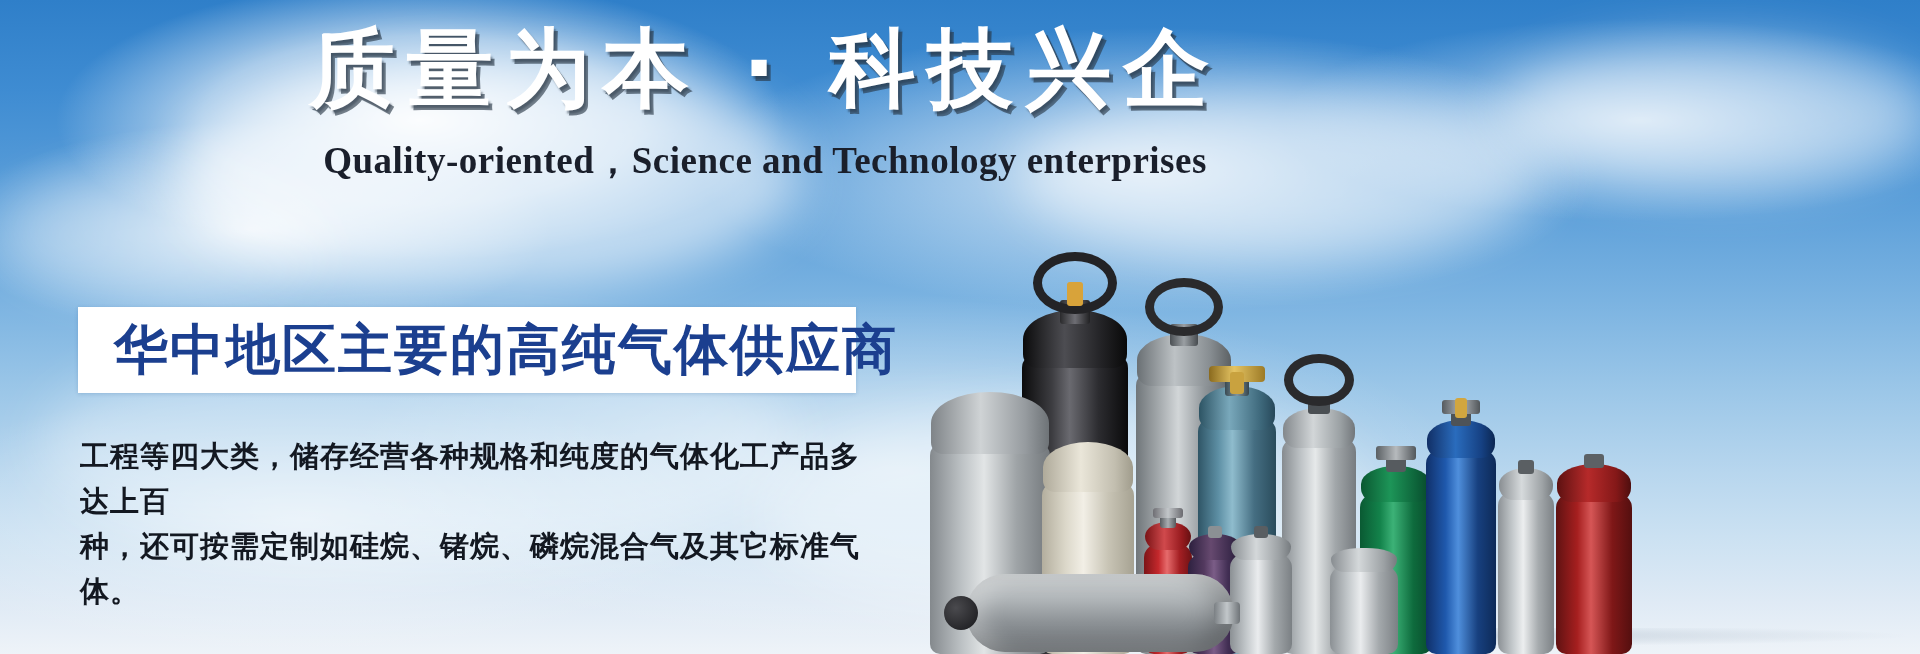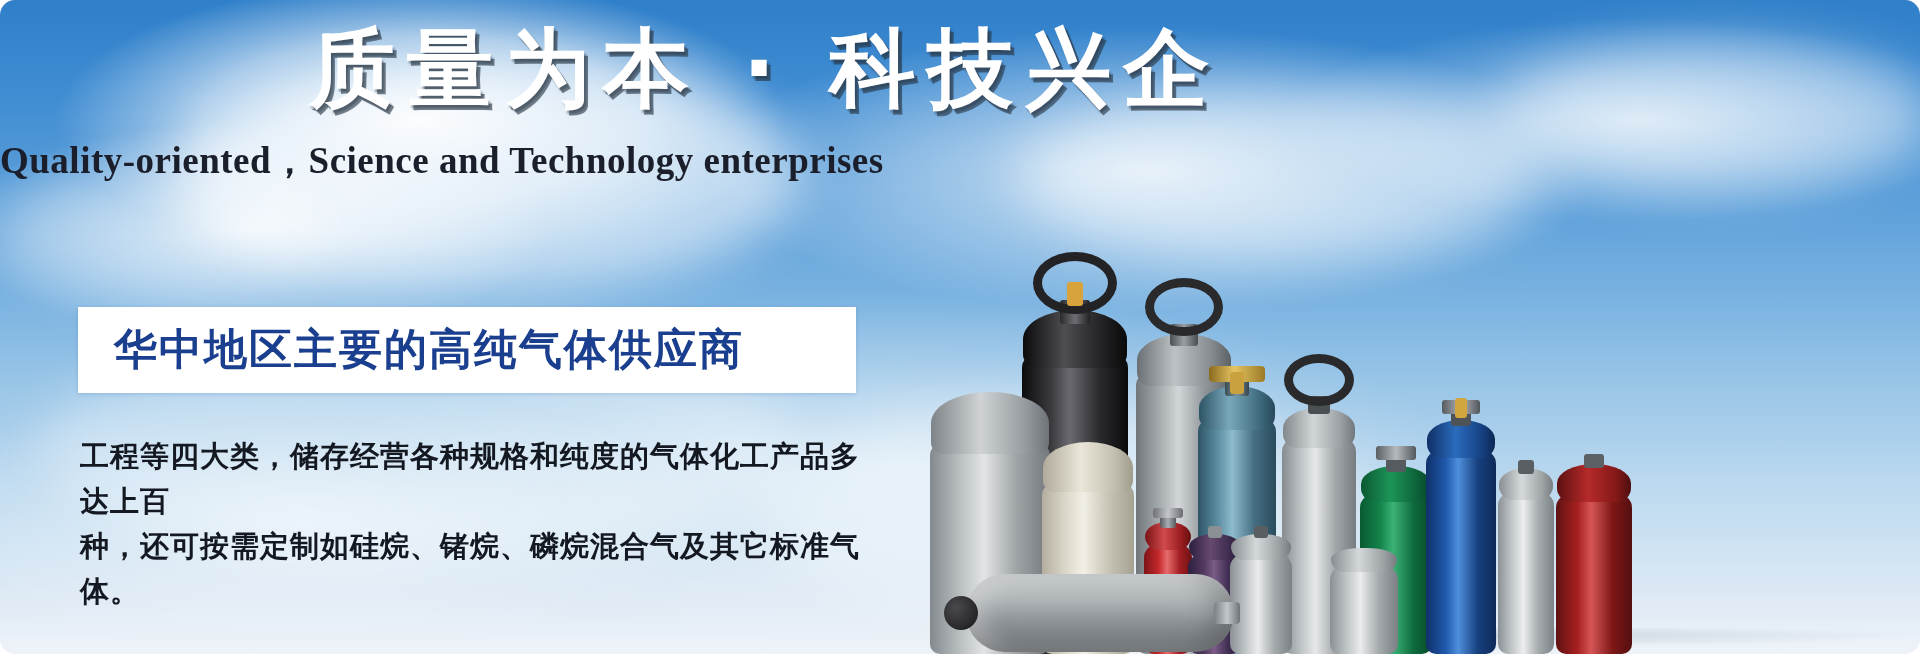--- a/index.html
+++ b/index.html
@@ -10,53 +10,52 @@
   #banner{
     position:relative;width:1920px;height:654px;overflow:hidden;
     background:
       radial-gradient(ellipse 520px 200px at 420px 120px, rgba(255,255,255,.95) 0%, rgba(255,255,255,.55) 42%, rgba(255,255,255,0) 70%),
       radial-gradient(ellipse 420px 150px at 250px 230px, rgba(255,255,255,.80) 0%, rgba(255,255,255,.30) 45%, rgba(255,255,255,0) 72%),
       radial-gradient(ellipse 600px 190px at 1150px 170px, rgba(255,255,255,.75) 0%, rgba(255,255,255,.28) 48%, rgba(255,255,255,0) 75%),
       radial-gradient(ellipse 460px 130px at 1640px 120px, rgba(255,255,255,.70) 0%, rgba(255,255,255,.22) 50%, rgba(255,255,255,0) 78%),
       radial-gradient(ellipse 700px 220px at 900px 470px, rgba(255,255,255,.55) 0%, rgba(255,255,255,.18) 50%, rgba(255,255,255,0) 80%),
       radial-gradient(ellipse 520px 170px at 300px 520px, rgba(255,255,255,.50) 0%, rgba(255,255,255,.15) 52%, rgba(255,255,255,0) 80%),
       linear-gradient(180deg,#2f7fc9 0%,#3f8cd2 14%,#5a9ed9 30%,#7bb3e1 46%,#9cc7e8 60%,#b7d6ee 72%,#cbe1f2 82%,#dfeaf5 92%,#eef3f8 100%);
-    border-radius: 15px;
   }
   
   .cloud{position:absolute;border-radius:50%;background:rgba(255,255,255,.55);filter:blur(26px);pointer-events:none;}
   .c1{left:180px;top:60px;width:620px;height:230px;background:rgba(255,255,255,.60);}
   .c2{left:1020px;top:90px;width:520px;height:170px;background:rgba(255,255,255,.45);}
   .c3{left:1500px;top:40px;width:430px;height:150px;background:rgba(255,255,255,.42);}
   .c4{left:40px;top:330px;width:760px;height:230px;background:rgba(255,255,255,.33);}
   .c5{left:760px;top:400px;width:620px;height:220px;background:rgba(255,255,255,.30);}
   .c6{left:0px;top:170px;width:330px;height:130px;background:rgba(255,255,255,.25);}
 
   #headline{
     position:absolute;left:0;top:22px;width:1530px;text-align:center;
     font-family:"DejaVu Sans","Liberation Sans",sans-serif;
     font-size:86px;font-weight:bold;color:#ffffff;
     letter-spacing:12px;line-height:1.08;
     text-shadow:4px 5px 0 rgba(40,55,70,.62), 2px 3px 2px rgba(30,45,60,.45);
     white-space:nowrap;
   }
   #subtitle{
-    position:absolute;left:0;top:136px;width:1530px;
+    position:absolute;left:0;top:136px;width:1530px;text-align:center;
     font-family:"Liberation Serif","DejaVu Serif",serif;
     font-size:37px;font-weight:bold;color:#1a1f2b;
     letter-spacing:.5px;white-space:nowrap;
   }
   #slogan-box{
     position:absolute;left:78px;top:307px;width:778px;height:86px;
     background:#ffffff;display:flex;align-items:center;
     box-shadow:0 1px 4px rgba(0,60,120,.18);
   }
   #slogan-text{
     font-family:"DejaVu Sans","Liberation Sans",sans-serif;
-    font-size:43px;font-weight:bold;color:#1b3f8f;
+    font-size:54px;font-weight:bold;color:#1b3f8f;
     letter-spacing:2px;margin-left:36px;white-space:nowrap;
   }
   #body-copy{
     position:absolute;left:80px;top:434px;width:790px;
     font-family:"DejaVu Serif","Liberation Serif",serif;
     font-size:29px;font-weight:bold;color:#131821;
     line-height:1.55;letter-spacing:1px;
   }
   #body-copy p{margin:0;}
   #body-copy p.first{text-indent:58px;}

